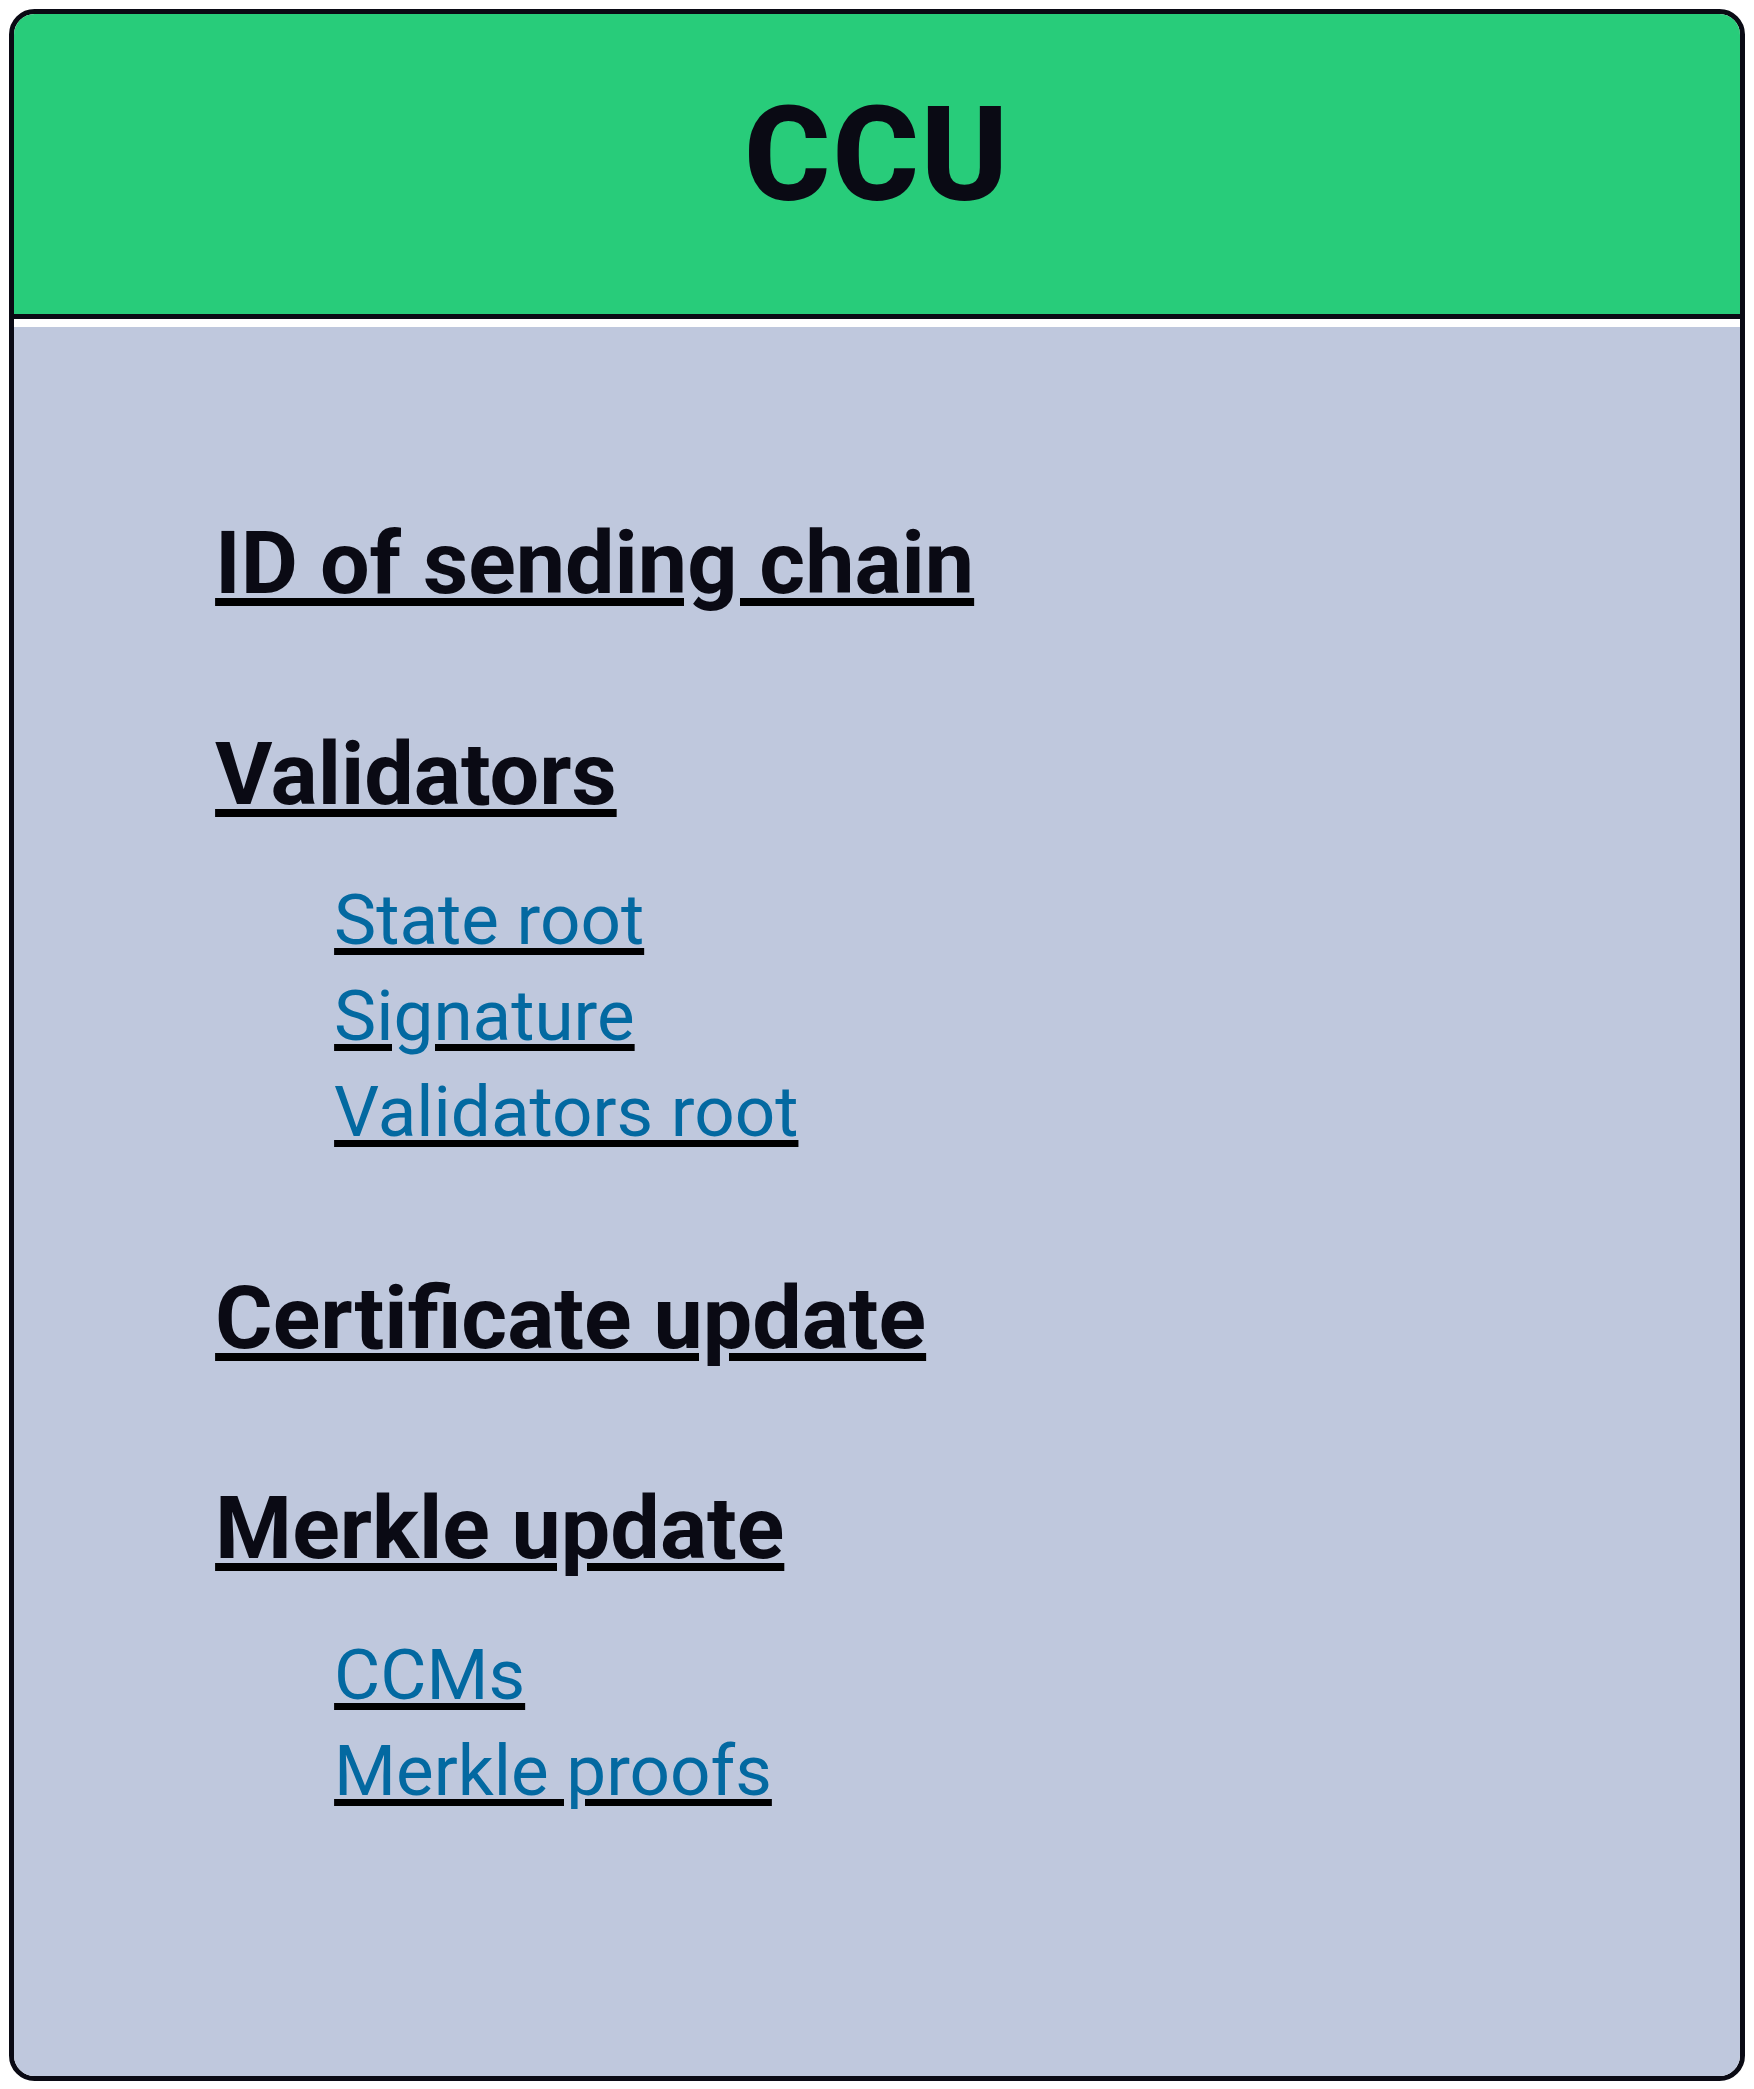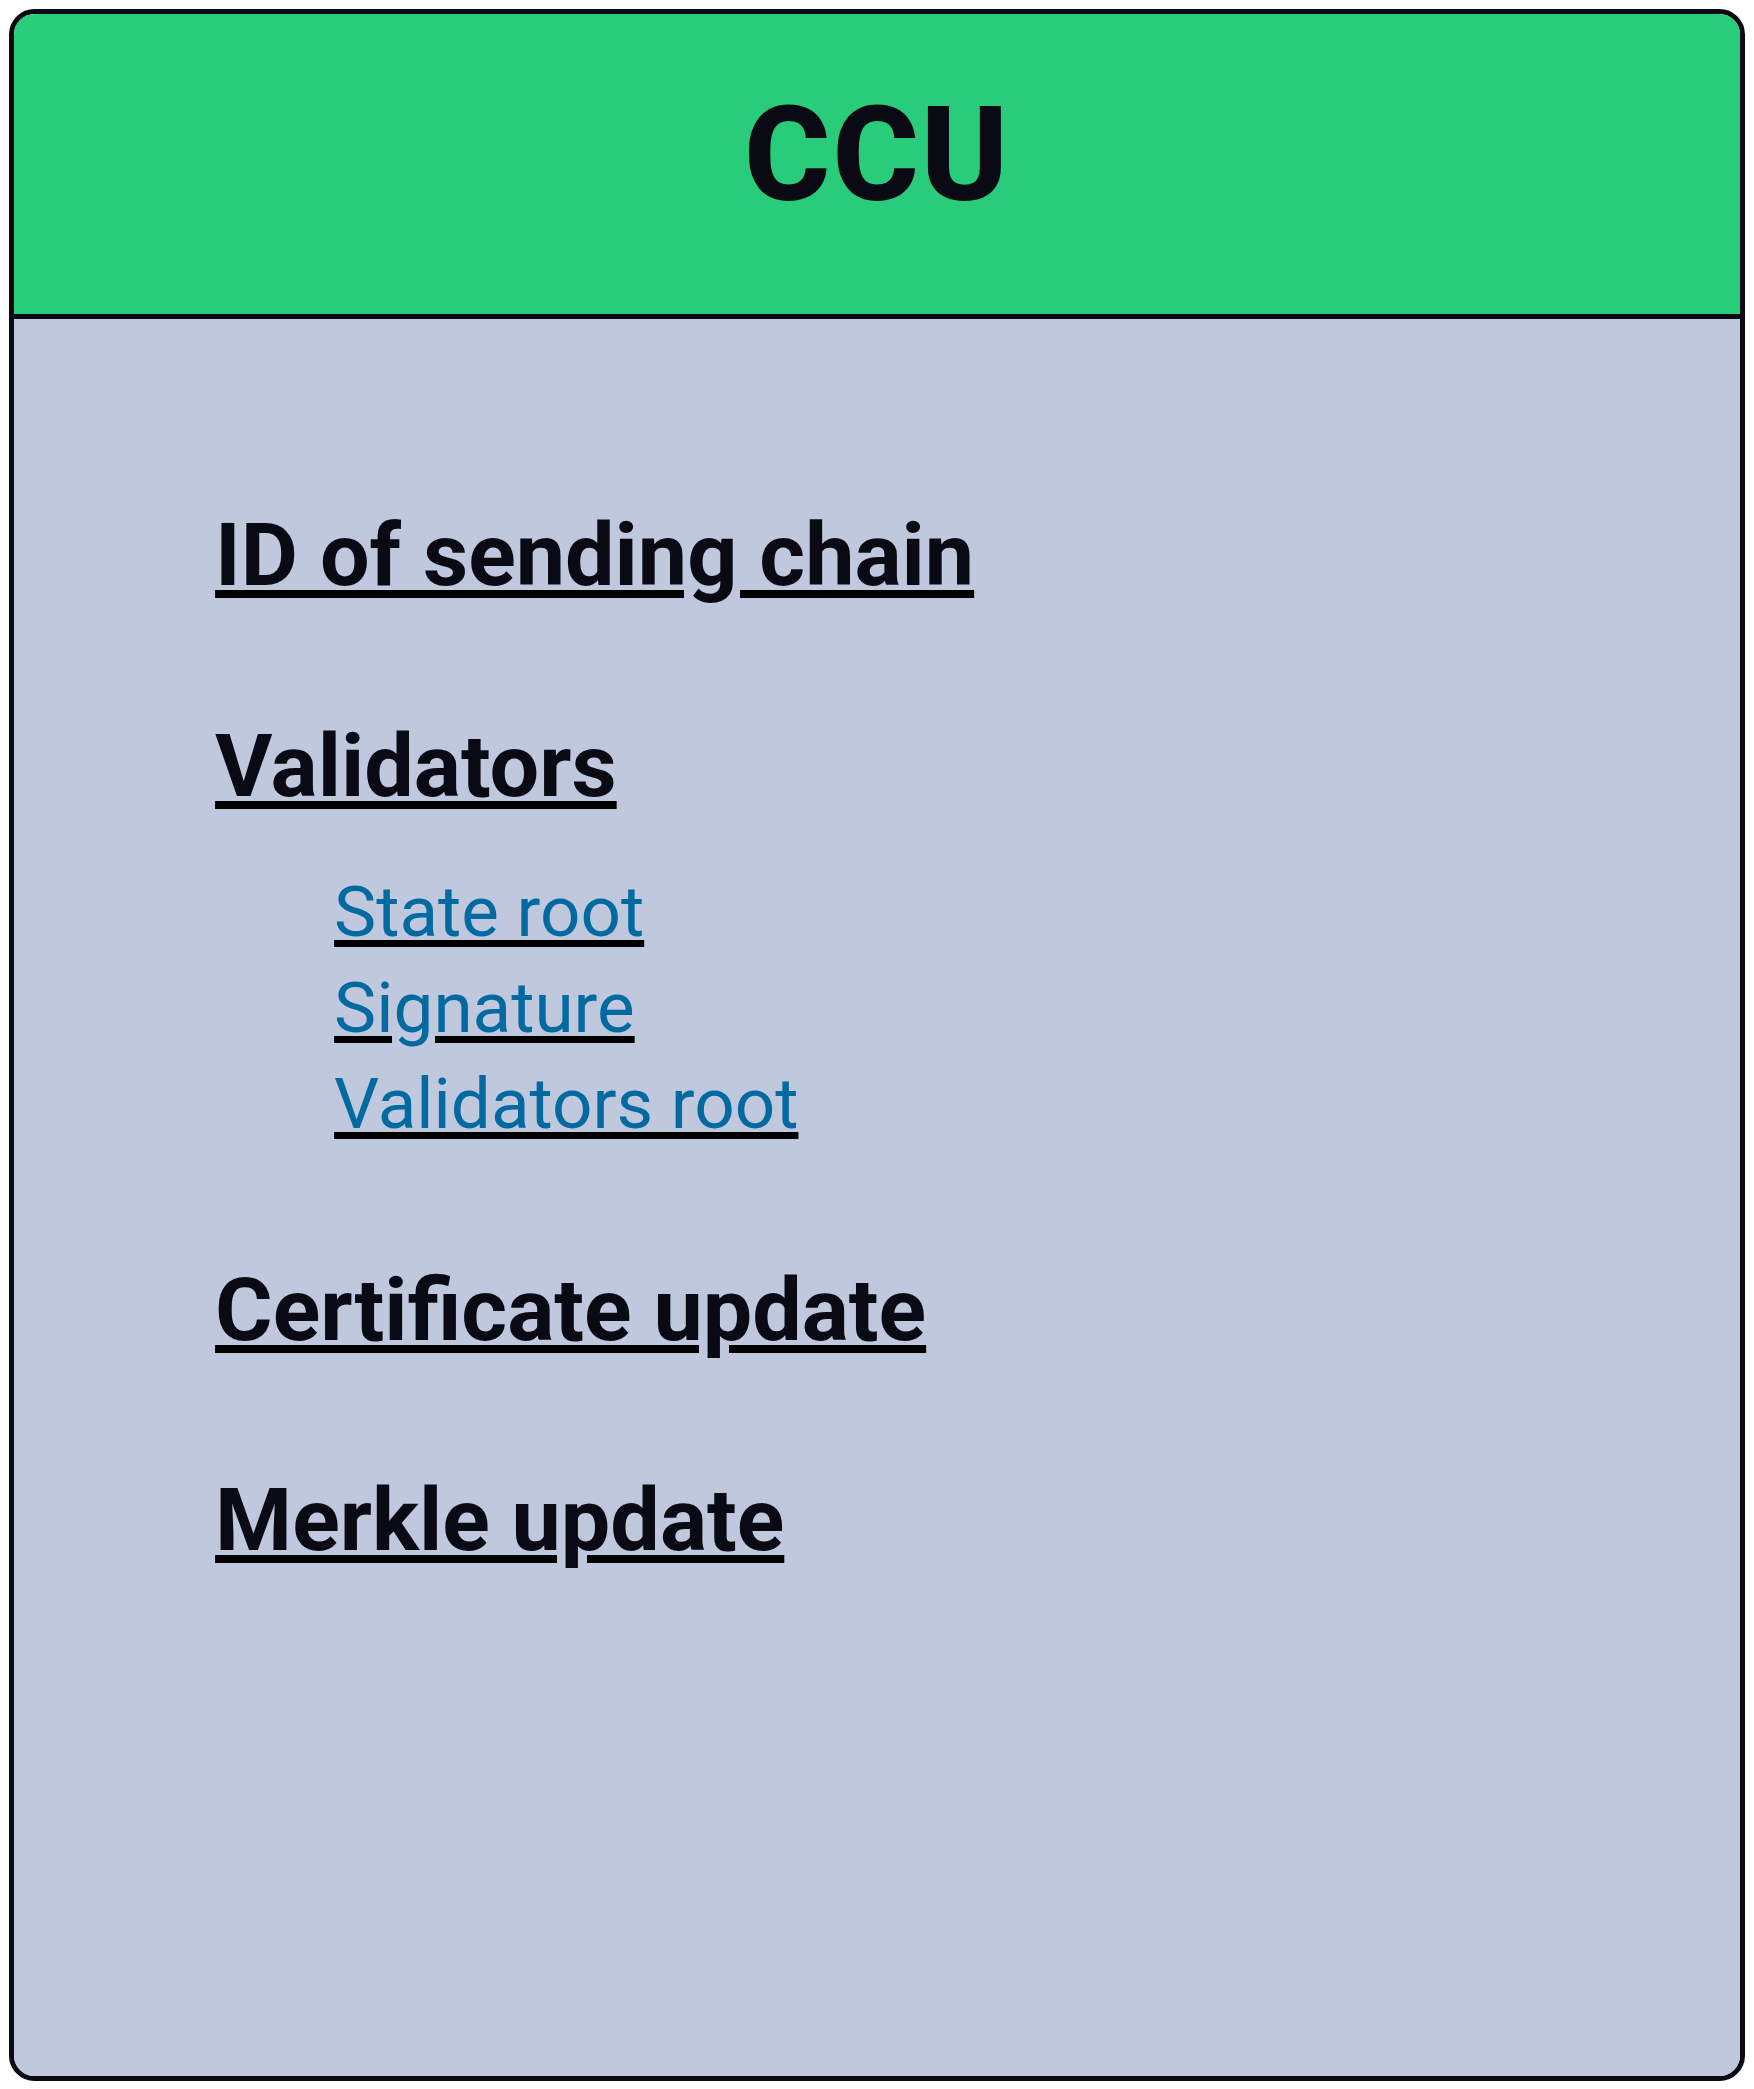--- a/index.html
+++ b/index.html
@@ -15,20 +15,21 @@
       padding: 9.1px;
     }
     .card {
       width: 100%;
       height: 100%;
       border: 5.5px solid #0a0a14;
       border-radius: 25.6px;
       overflow: hidden;
       display: flex;
       flex-direction: column;
+      gap: 8px;
     }
     .card-header {
       background: #28cc7a;
       text-align: center;
       padding: 64px 0 82px 0;
       border-bottom: 5.5px solid #0a0a14;
     }
     .card-header-title {
       font-size: 132px;
       font-weight: 800;
@@ -85,17 +86,21 @@
         <div class="section-item">Validators root</div>
       </div>
     </div>
 
     <div class="section">
       <div class="section-title">Certificate update</div>
     </div>
 
     <div class="section">
       <div class="section-title">Merkle update</div>
+      <div class="section-items">
+        <div class="section-item">CCMs</div>
+        <div class="section-item">Merkle proofs</div>
+      </div>
     </div>
 
   </div>
 </div>
 
 
 </body></html>

